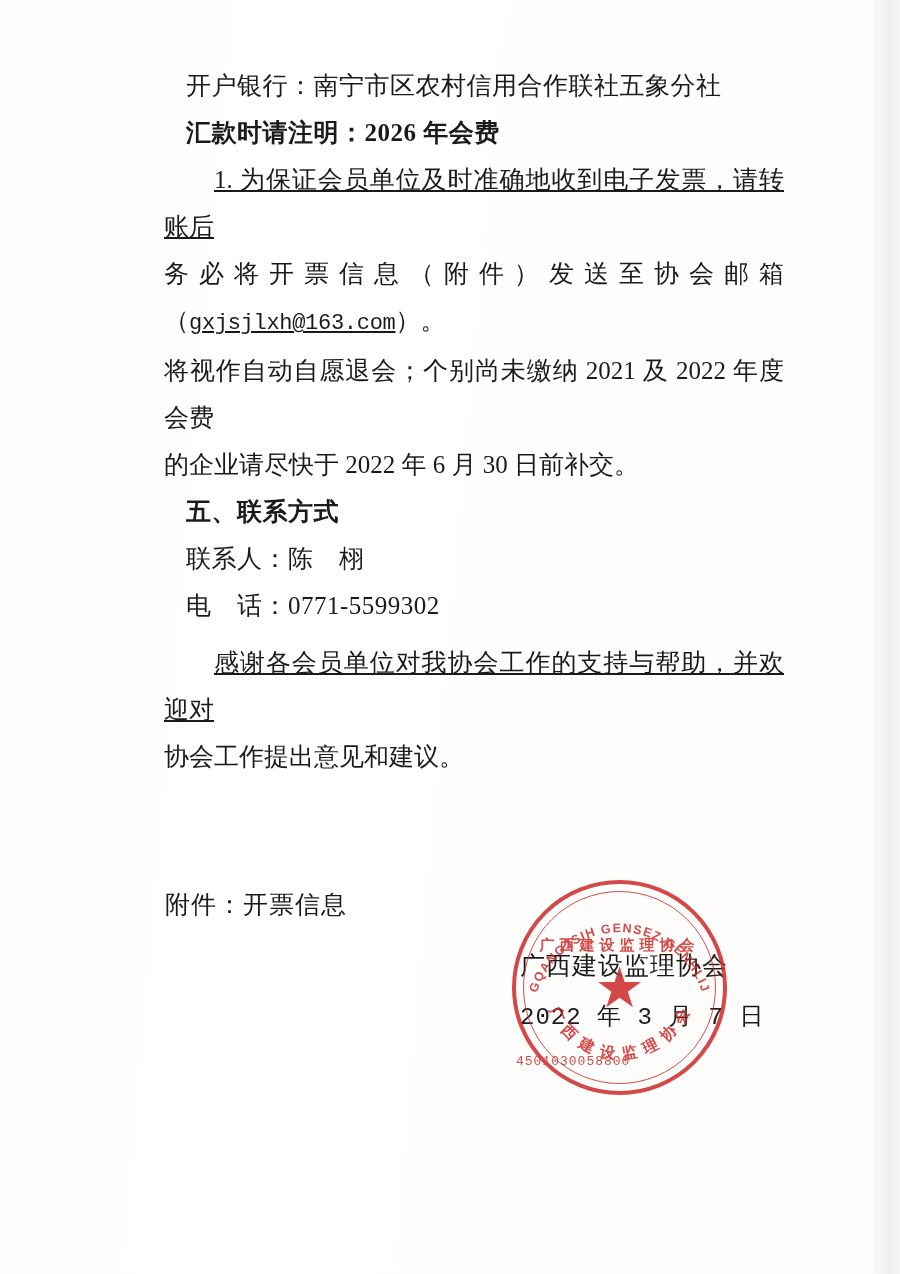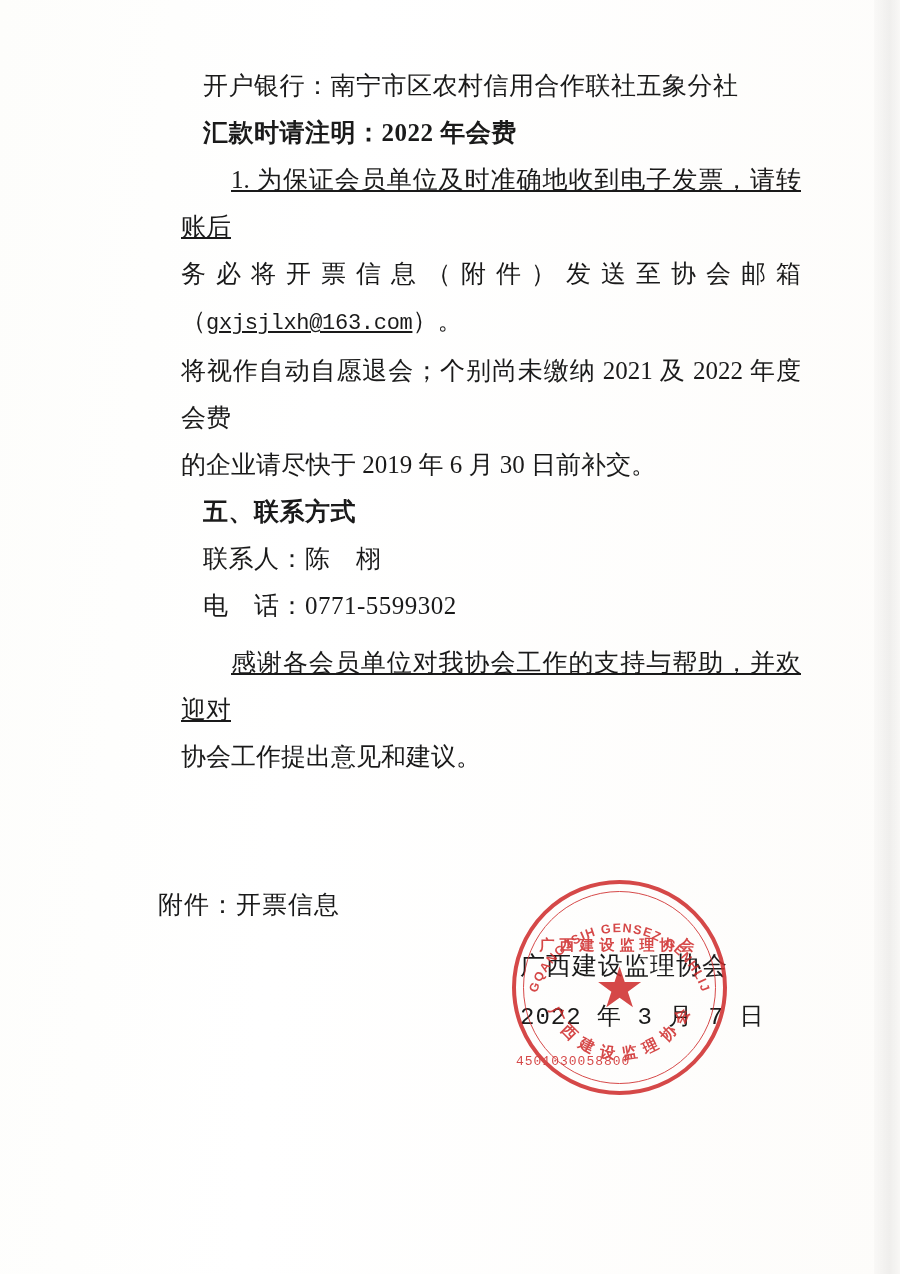--- a/index.html
+++ b/index.html
@@ -24,21 +24,21 @@
   .page-edge {
     position: absolute;
     top: 0;
     right: 0;
     width: 26px;
     height: 100%;
     background: linear-gradient(90deg, rgba(0,0,0,0.015) 0%, rgba(0,0,0,0.055) 60%, rgba(0,0,0,0.02) 100%);
   }
   .content {
     position: absolute;
-    left: 181px;
+    left: 164px;
     top: 62px;
     width: 620px;
   }
   .line {
     font-size: 25px;
     line-height: 47px;
     letter-spacing: 0.5px;
     white-space: nowrap;
   }
   .indent1 {
@@ -145,46 +145,46 @@
     bottom: 22px;
     width: 100%;
     text-align: left;
     color: #cf2b2b;
     font-family: "Liberation Mono", monospace;
     font-size: 13px;
     letter-spacing: 1px;
   }
   .attach {
     position: absolute;
-    left: 158px;
+    left: 165px;
     top: 888px;
     font-size: 25px;
     letter-spacing: 1px;
   }
 </style>
 </head>
 <body>
 
 <div class="page">
   <div class="page-edge"></div>
 
   <div class="content">
 
     <div class="line indent1">开户银行：南宁市区农村信用合作联社五象分社</div>
-    <div class="line indent1 bold">汇款时请注明：2022 年会费</div>
+    <div class="line indent1 bold">汇款时请注明：2026 年会费</div>
 
 
     <div class="para para-indent">1. 为保证会员单位及时准确地收到电子发票，请转账后</div>
     <div class="para justify-all">务必将开票信息（附件）发送至协会邮箱</div>
     <div class="para">
       <span>（</span><span class="email">gxjsjlxh@163.com</span><span>）。</span>
     </div>
 
     <div class="para">将视作自动自愿退会；个别尚未缴纳 2021 及 2022 年度会费</div>
-    <div class="para">的企业请尽快于 2019 年 6 月 30 日前补交。</div>
+    <div class="para">的企业请尽快于 2022 年 6 月 30 日前补交。</div>
 
     <div class="line indent1 bold">五、联系方式</div>
     <div class="line indent1">联系人：陈　栩</div>
     <div class="line indent1">电　话：0771-5599302</div>
 
     <div class="gap-sm"></div>
 
     <div class="para para-indent">感谢各会员单位对我协会工作的支持与帮助，并欢迎对</div>
     <div class="para">协会工作提出意见和建议。</div>
 

